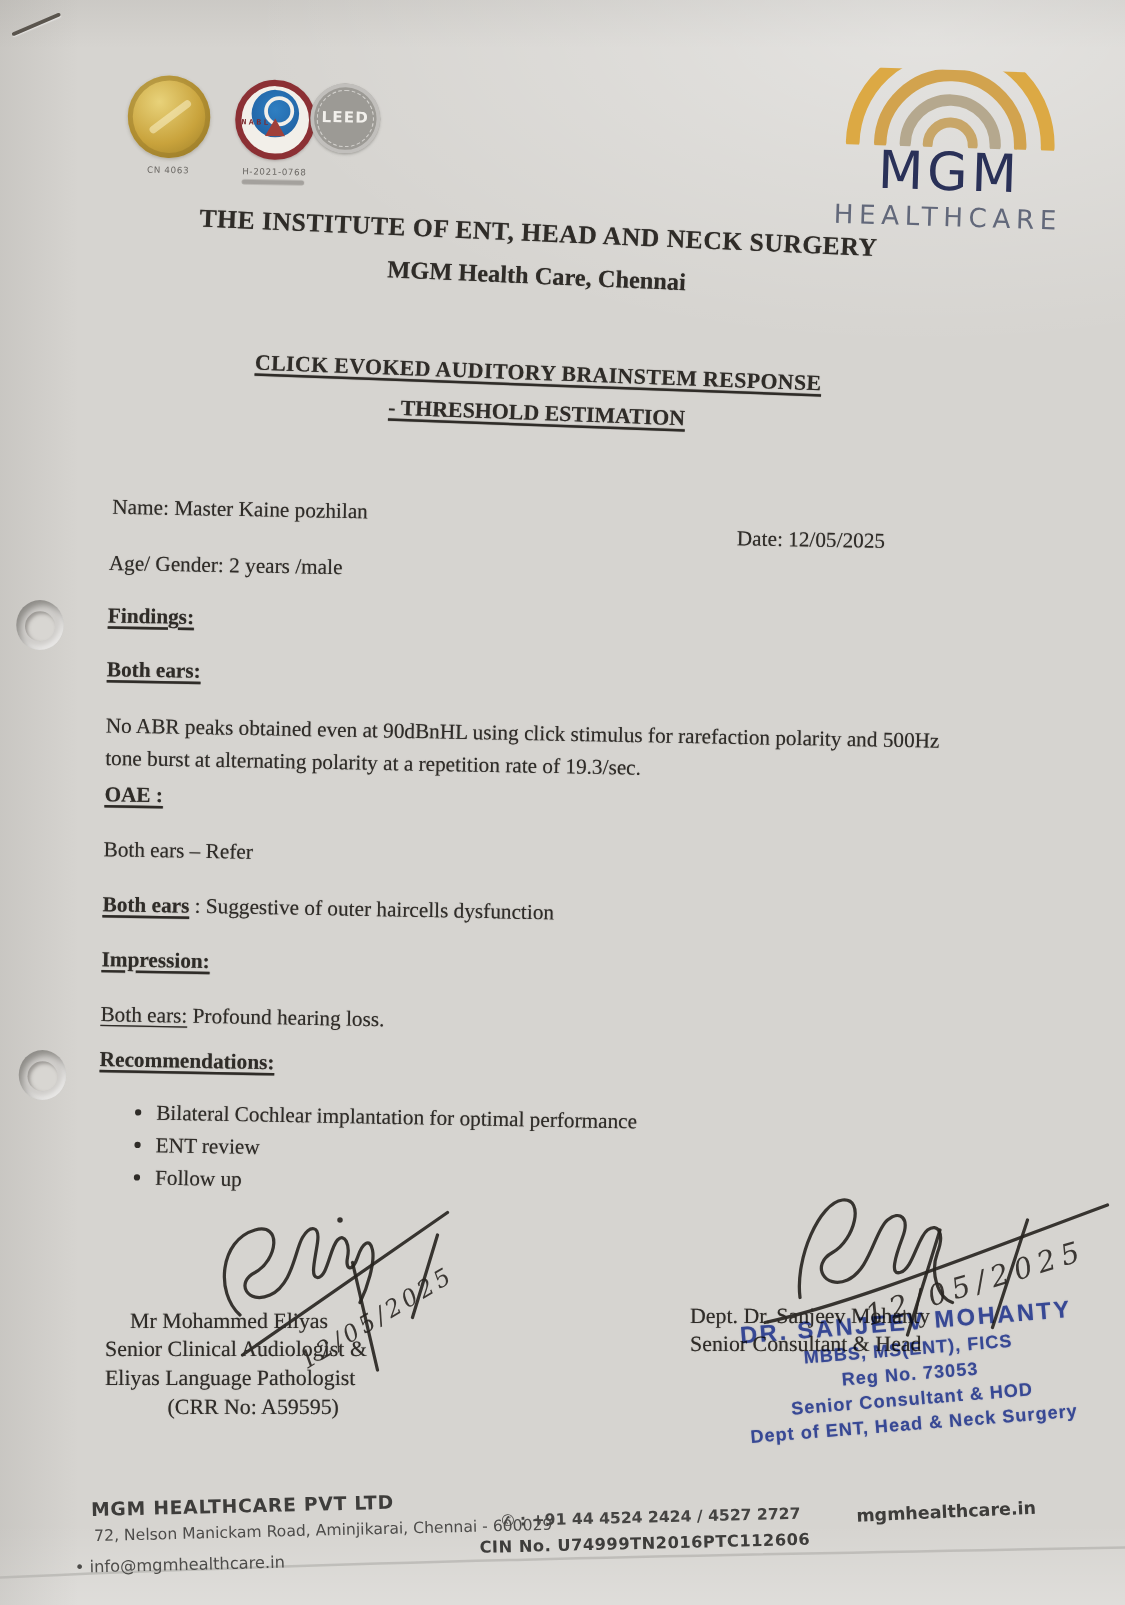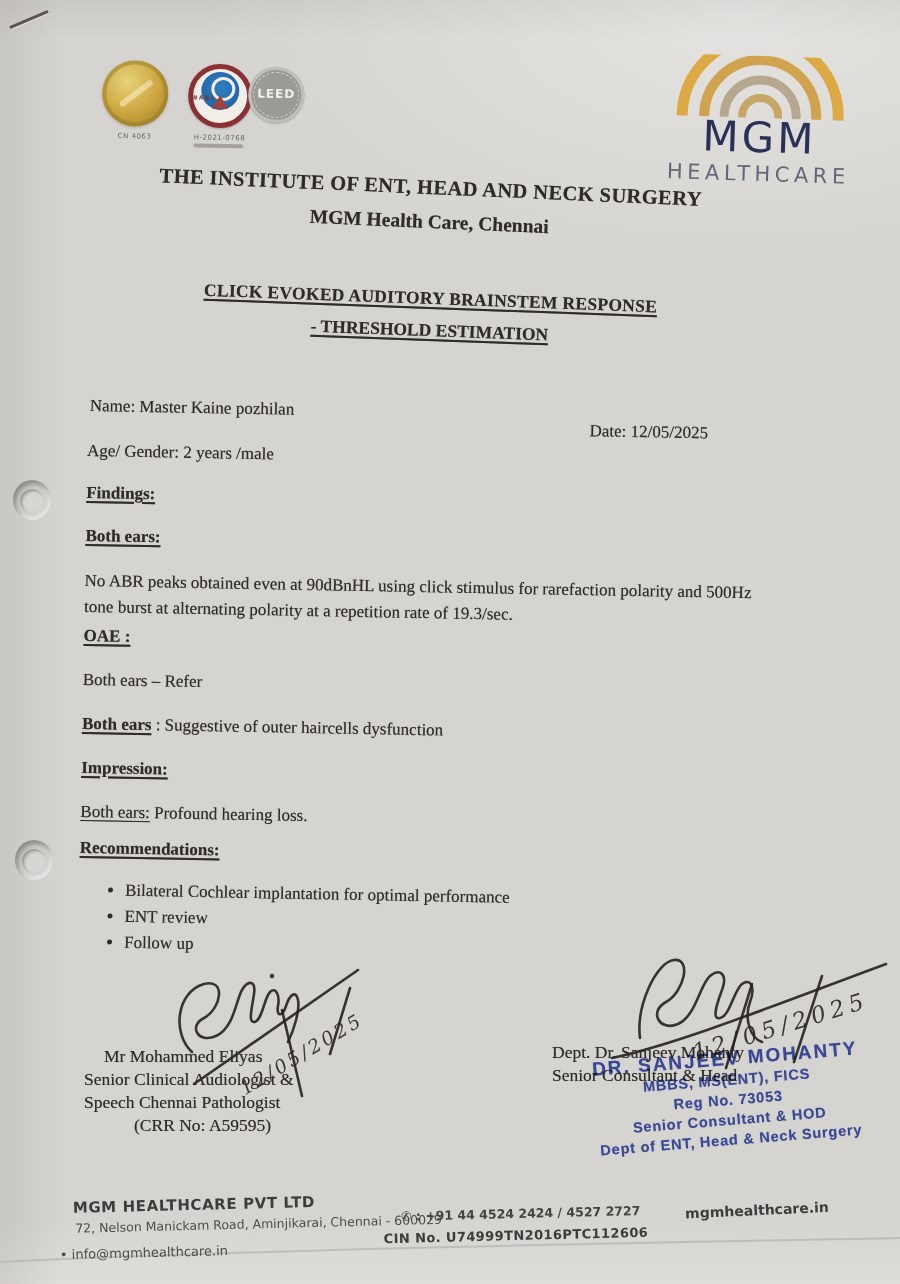--- a/index.html
+++ b/index.html
@@ -158,21 +158,21 @@
 <svg class="abs" style="left:162px;top:944px;" width="230" height="170" viewBox="0 0 230 170">
   <path class="sig-ink" d="M30,108 C10,90 14,48 42,40 C64,34 60,64 42,74 C26,82 36,100 54,92 C72,84 74,56 80,46 C86,36 94,36 92,50 C90,64 86,78 92,78 C100,78 102,54 108,48 C114,42 118,52 116,62 C114,72 120,74 124,62 C128,50 134,46 136,56 C138,66 132,86 126,98"></path>
   <circle cx="110" cy="32" r="2.2" fill="#26221e" opacity=".9"></circle>
   <path class="sig-ink" d="M32,140 L196,26"></path>
   <path class="sig-ink" d="M120,66 L140,152"></path>
   <path class="sig-ink" d="M168,110 L188,44"></path>
   <text class="sig-date" x="72" y="128" font-size="19" letter-spacing="3" transform="rotate(-31 120 120)">12/05/2025</text>
 </svg>
 <div class="abs ink sig-type" style="left:104px;top:1046px;">Mr Mohammed Eliyas</div>
 <div class="abs ink sig-type" style="left:84px;top:1069px;">Senior Clinical Audiologist &amp;</div>
-<div class="abs ink sig-type" style="left:84px;top:1092px;">Speech Chennai Pathologist</div>
+<div class="abs ink sig-type" style="left:84px;top:1092px;">Eliyas Language Pathologist</div>
 <div class="abs ink sig-type" style="left:134px;top:1115px;">(CRR No: A59595)</div>
 
 <svg class="abs" style="left:598px;top:946px;" width="300" height="130" viewBox="0 0 300 130">
   <path class="sig-ink" d="M42,92 C38,60 58,16 76,14 C94,12 86,46 68,56 C50,66 62,86 80,78 C98,70 102,38 112,30 C122,22 130,28 124,44 C118,60 114,74 122,72 C132,70 136,44 144,38 C152,32 158,40 152,56 C146,72 152,92 164,96"></path>
   <path class="sig-ink" d="M14,112 C80,98 180,58 288,18"></path>
   <path class="sig-ink" d="M128,122 L154,38"></path>
   <path class="sig-ink" d="M196,116 L224,30"></path>
   <text class="sig-date" x="92" y="92" font-size="23" letter-spacing="5" transform="rotate(-17 170 85)">12/05/2025</text>
 </svg>
 <div class="abs ink sig-type" style="left:552px;top:1042px;">Dept. Dr. Sanjeev Mohanty</div>

